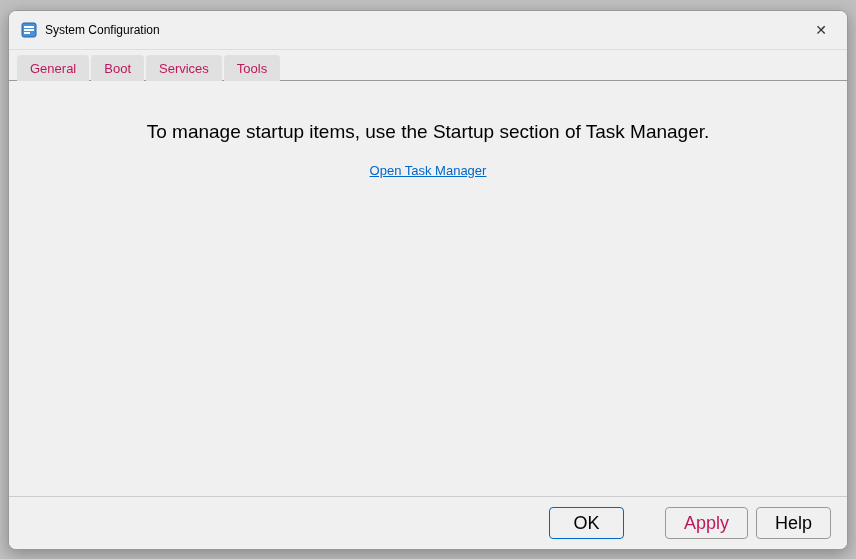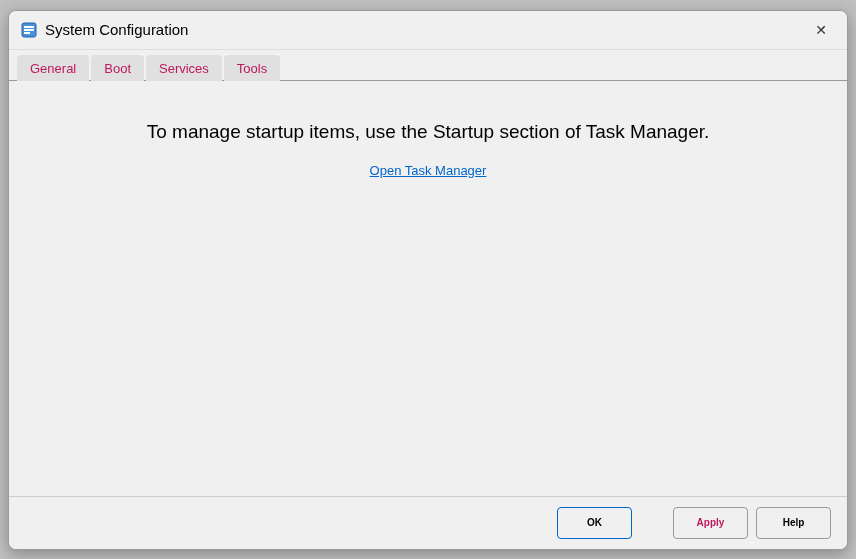--- a/index.html
+++ b/index.html
@@ -54,21 +54,21 @@
       align-items: center;
       justify-content: center;
     }
 
     .title-icon svg {
       width: 16px;
       height: 16px;
     }
 
     .title-text {
-      font-size: 15px;
+      font-size: 12px;
       font-weight: 400;
       color: #000;
     }
 
     .close-button {
       width: 28px;
       height: 22px;
       background: transparent;
       border: none;
       cursor: pointer;
@@ -144,28 +144,27 @@
       padding: 10px 16px;
       background: #f0f0f0;
       border-top: 1px solid #ccc;
       gap: 8px;
     }
 
     .btn {
       padding: 5px 18px;
       min-width: 75px;
       height: 32px;
-      font-size: 10px;
+      font-size: 18px;
       font-family: inherit;
       cursor: pointer;
       border-radius: 4px;
       border: 1px solid #999;
       background: #f0f0f0;
       color: #000;
-      font-weight: bold;
     }
 
     .btn:disabled {
       color: #be185d;
       cursor: default;
       margin-left: 33px;
     }
 
     .btn-ok {
       border: 1px solid #0066cc;

